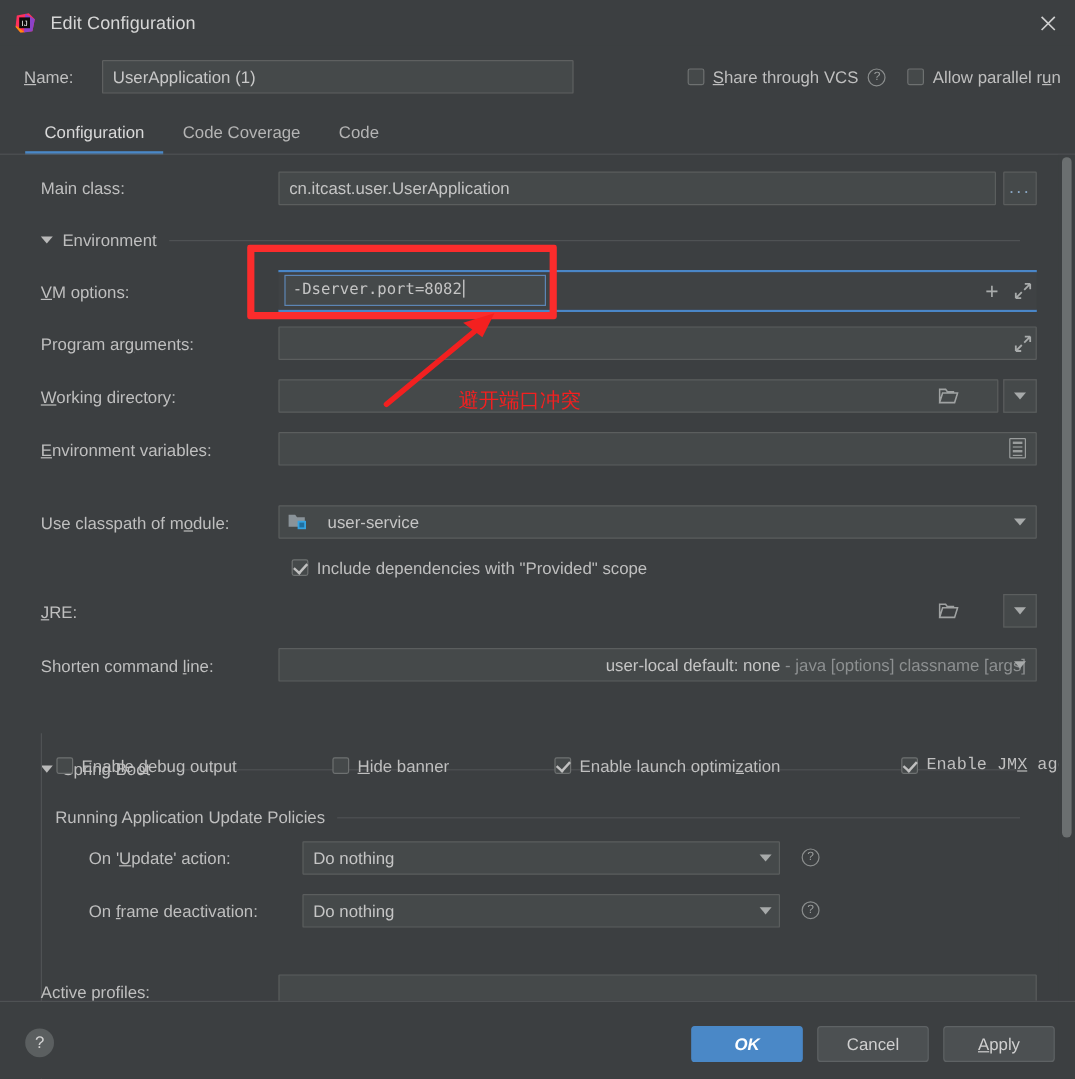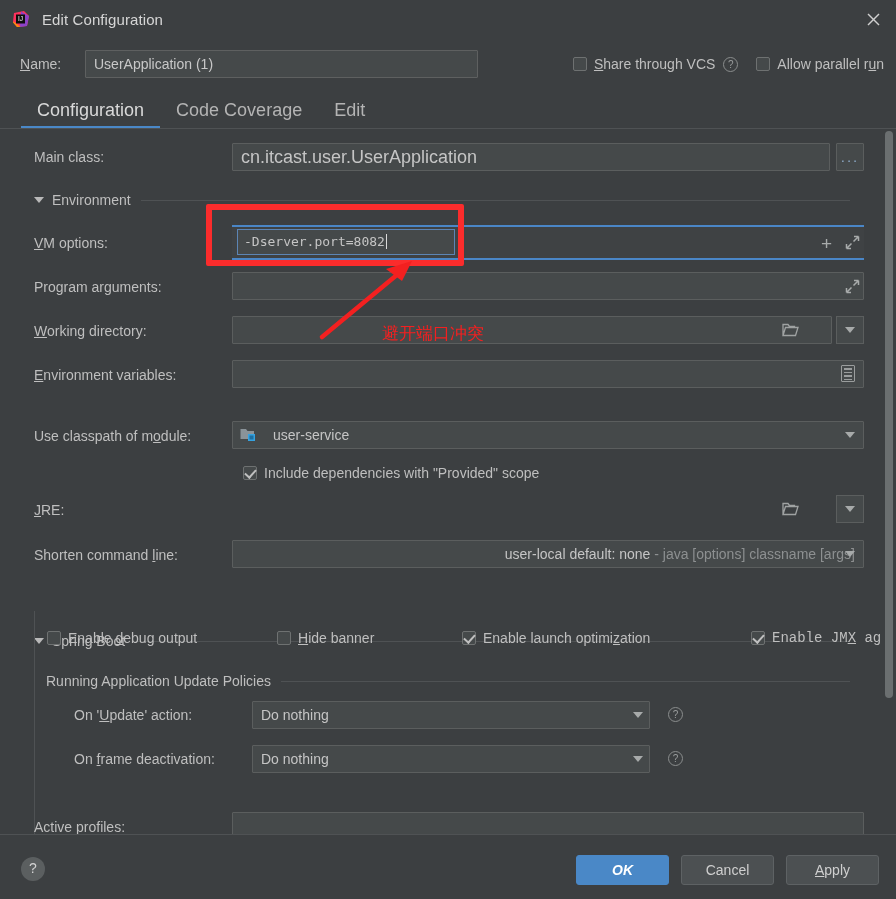--- a/index.html
+++ b/index.html
@@ -60,21 +60,21 @@
     color: #9a9d9d; font-size: 10px; line-height: 13px; text-align: center;
     display: inline-block; margin-left: 8px; flex: none;
   }
 
   
   .tabs {
     position: absolute; left: 0; top: 92px; width: 896px; height: 37px;
     display: flex; align-items: flex-end;
   }
   .tab {
-    height: 36px; line-height: 34px; padding: 0 16px; font-size: 18px;
+    height: 36px; line-height: 34px; padding: 0 16px; font-size: 14px;
     color: #b4b4b4; position: relative; text-align: center;
   }
   .tab:first-child { margin-left: 21px; }
   .tab.active { color: #d9d9d9; }
   .tab.active::after {
     content: ""; position: absolute; left: 0; right: 0; bottom: 0; height: 3px;
     background: #4a88c7;
   }
   .tab-underline {
     position: absolute; left: 0; top: 128px; width: 896px; height: 1px; background: #4f5254;
@@ -82,21 +82,21 @@
 
   
   .content { position: absolute; left: 0; top: 129px; width: 896px; height: 705px; }
   .lbl {
     position: absolute; font-size: 14px; color: #bfbfbf; white-space: nowrap;
   }
   .lbl u { text-decoration: underline; }
 
   .field {
     position: absolute; background: #45494a; border: 1px solid #5b5e5e;
-    border-radius: 1px; color: #c5c5c5; font-size: 18px;
+    border-radius: 1px; color: #c5c5c5; font-size: 14px;
     padding: 0 8px; height: 28px; line-height: 26px;
     font-family: "Liberation Sans", sans-serif;
     white-space: nowrap; overflow: hidden;
   }
   .combo {
     position: absolute; background: #45494a; border: 1px solid #5b5e5e;
     border-radius: 1px; height: 28px; line-height: 26px; color: #c5c5c5;
     font-size: 14px; padding: 0 8px; white-space: nowrap; overflow: hidden;
   }
   .caret {
@@ -226,21 +226,21 @@
     <span class="help-circle">?</span>
     <span class="chk-wrap" style="margin-left:18px;">
       <span class="chk"></span>
       <span class="chk-label">Allow parallel r<u>u</u>n</span>
     </span>
   </div>
 
   <div class="tabs">
     <div class="tab active">Configuration</div>
     <div class="tab">Code Coverage</div>
-    <div class="tab">Edit</div>
+    <div class="tab">Code</div>
   </div>
   <div class="tab-underline"></div>
 
   <div class="content">
 
     <div class="lbl" style="left:34px; top:20px;">Main class:</div>
     <div class="field" style="left:232px; top:14px; width:598px;">cn.itcast.user.UserApplication</div>
     <div class="field" style="left:836px; top:14px; width:28px; padding:0; text-align:center; line-height:26px; color:#8aa7c4; letter-spacing:2px; font-size:15px;">
       <span>...</span>
     </div>

